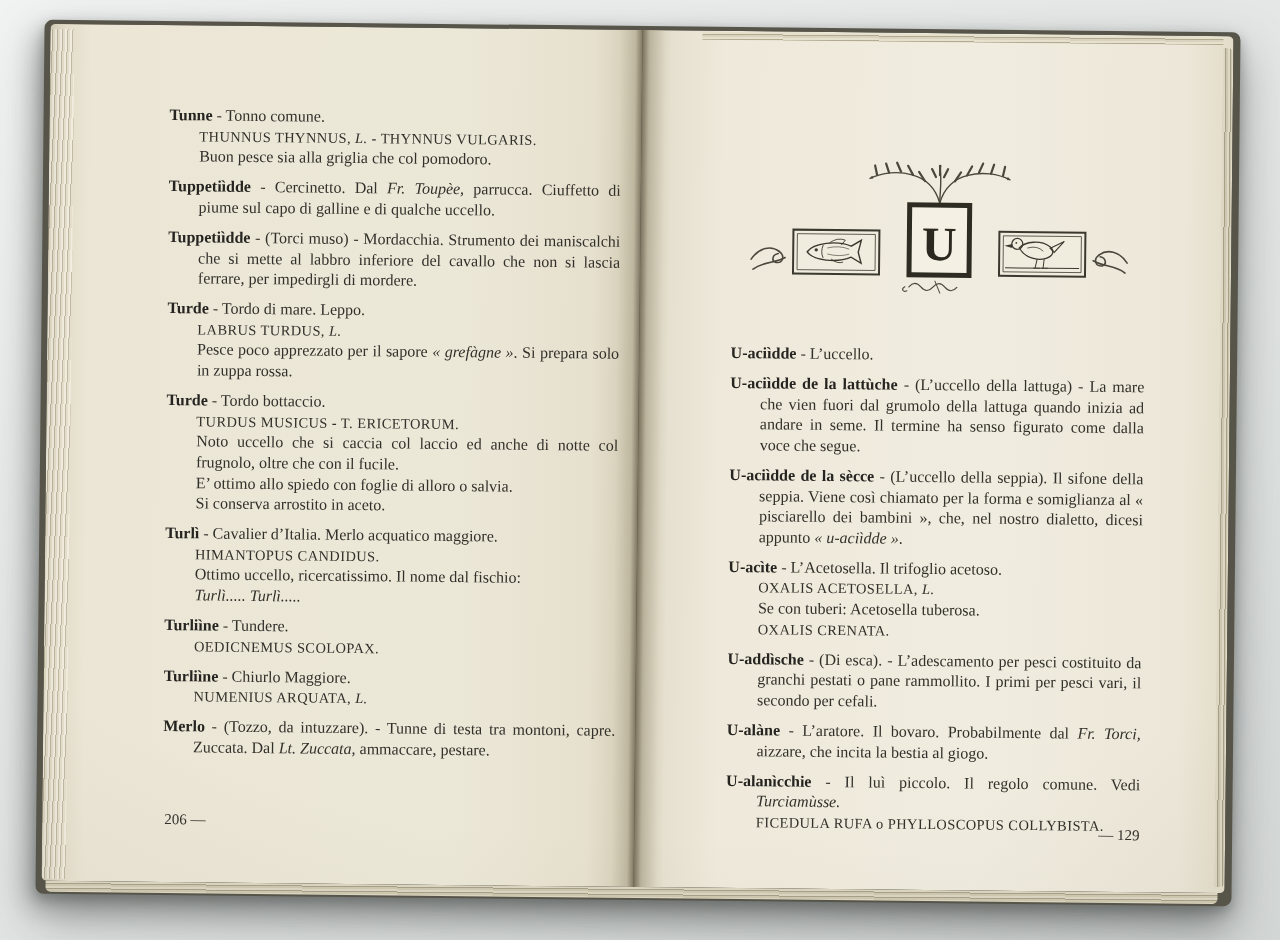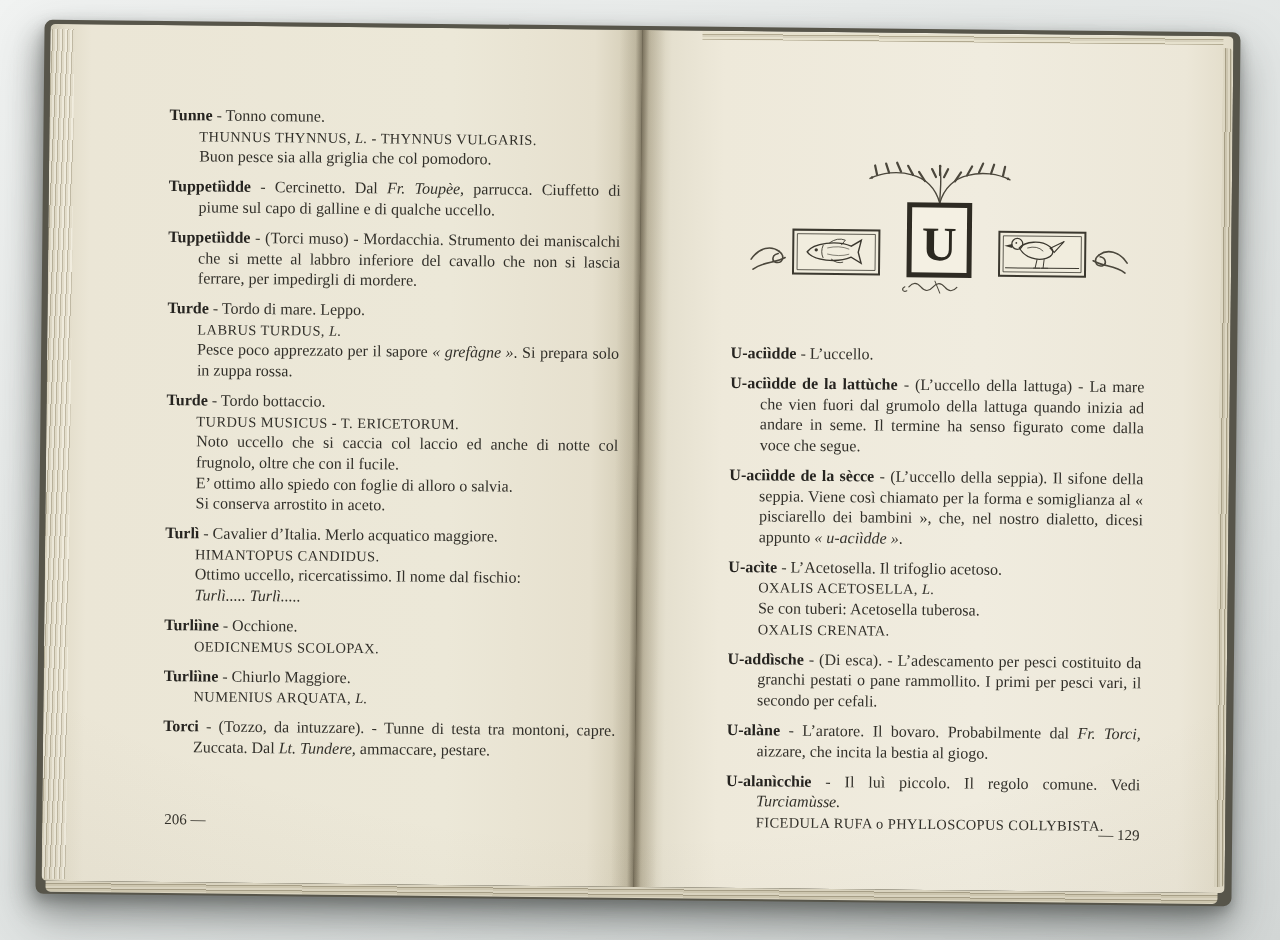--- a/index.html
+++ b/index.html
@@ -102,29 +102,29 @@
                 <p class="ln"><span>E’ ottimo allo spiedo con foglie di alloro o salvia.</span></p>
                 <p class="ln"><span>Si conserva arrostito in aceto.</span></p>
               </div>
               <div class="entry">
                 <p class="ln first"><span class="term">Turlì</span><span> - </span><span>Cavalier d’Italia. Merlo acquatico maggiore.</span></p>
                 <p class="ln sci"><span>HIMANTOPUS CANDIDUS.</span></p>
                 <p class="ln"><span>Ottimo uccello, ricercatissimo. Il nome dal fischio:</span></p>
                 <p class="ln"><span class="it">Turlì..... Turlì.....</span></p>
               </div>
               <div class="entry">
-                <p class="ln first"><span class="term">Turliìne</span><span> - </span><span>Occhione.</span></p>
+                <p class="ln first"><span class="term">Turliìne</span><span> - </span><span>Tundere.</span></p>
                 <p class="ln sci"><span>OEDICNEMUS SCOLOPAX.</span></p>
               </div>
               <div class="entry">
                 <p class="ln first"><span class="term">Turliìne</span><span> - </span><span>Chiurlo Maggiore.</span></p>
                 <p class="ln sci"><span>NUMENIUS ARQUATA, </span><span class="it">L.</span></p>
               </div>
               <div class="entry">
-                <p class="ln first"><span class="term">Torci</span><span> - </span><span>(Tozzo, da intuzzare). - Tunne di testa tra montoni, capre. Zuccata. Dal </span><span class="it">Lt. Tundere,</span><span> ammaccare, pestare.</span></p>
+                <p class="ln first"><span class="term">Merlo</span><span> - </span><span>(Tozzo, da intuzzare). - Tunne di testa tra montoni, capre. Zuccata. Dal </span><span class="it">Lt. Zuccata,</span><span> ammaccare, pestare.</span></p>
               </div>
             </div>
           <div class="folio folio-left">206 —</div>
         </div>
       </div>
 
       <div class="page right">
         <div class="textcol right-col">
 
           <div class="chapter-header">

